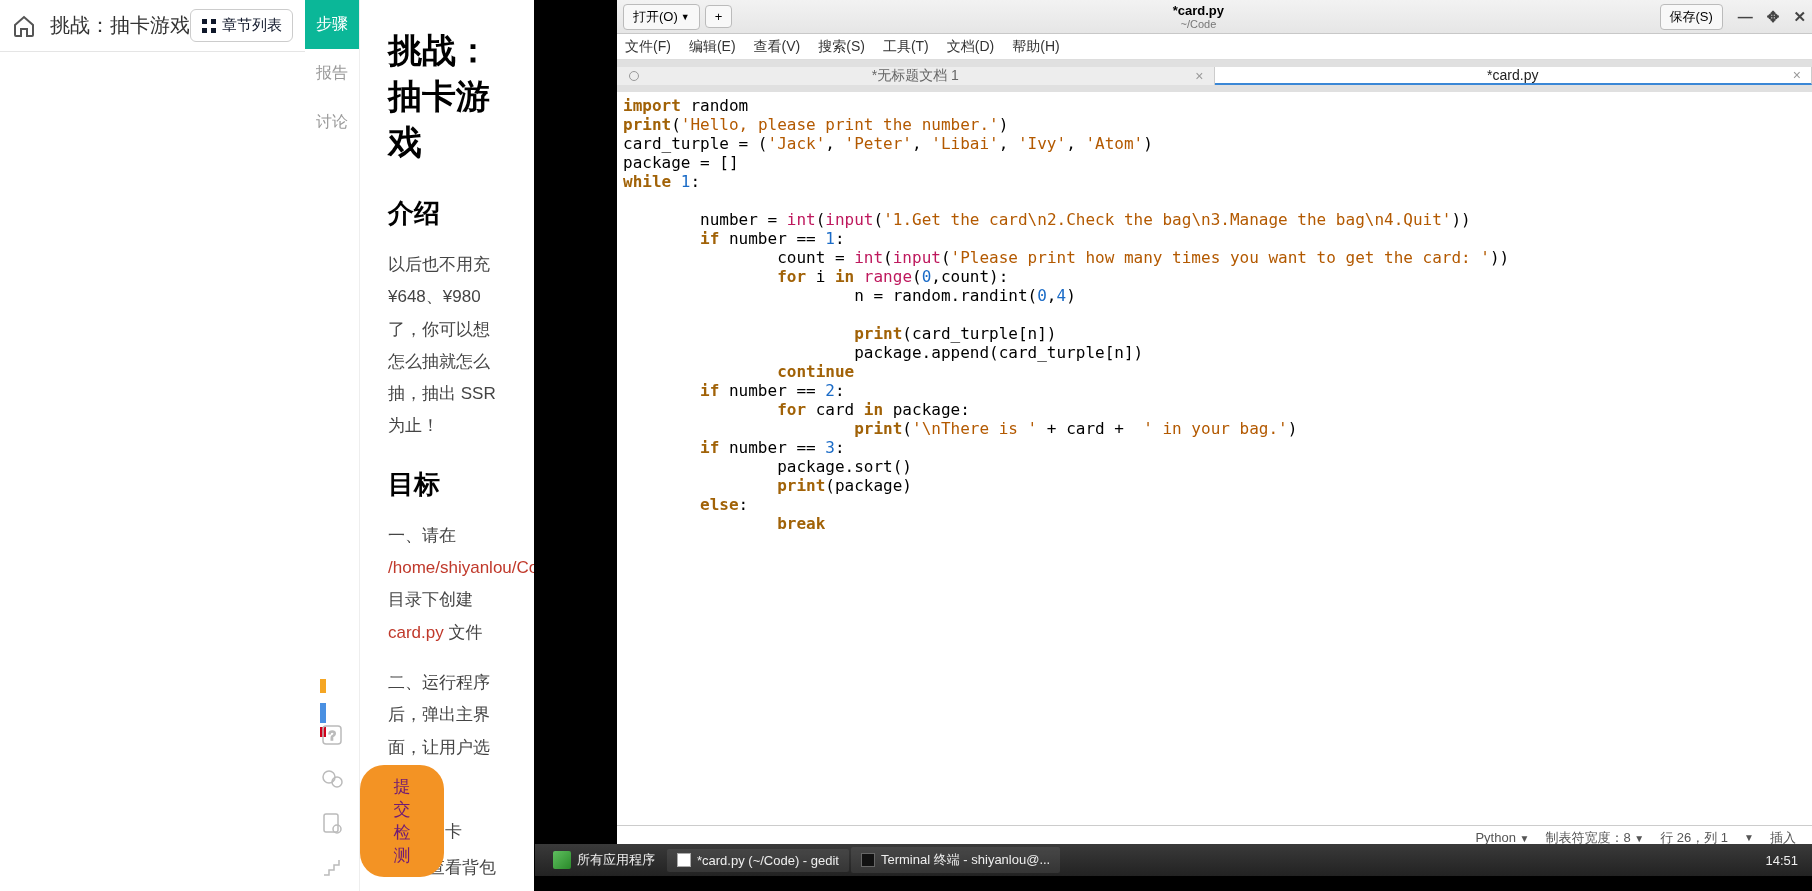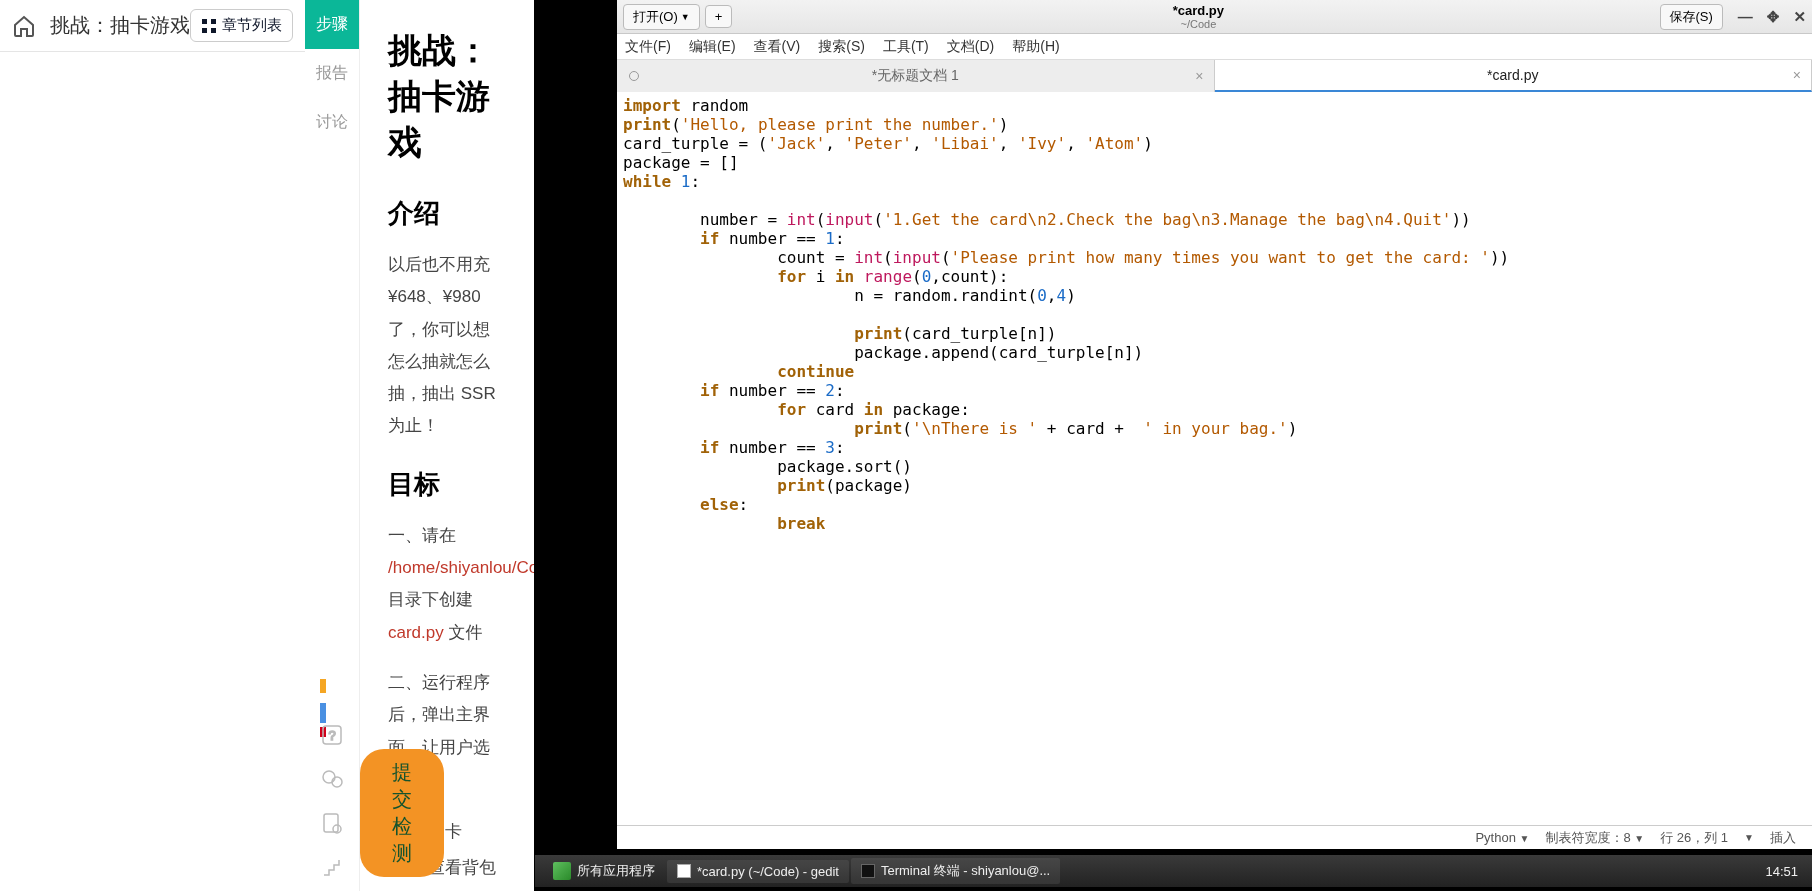--- a/index.html
+++ b/index.html
@@ -19,43 +19,43 @@
 .article-wrap { flex:1; position:relative; overflow:hidden; }
 .article { height:100%; overflow-y:scroll; padding:28px 38px 90px 28px; }
 .article::-webkit-scrollbar { width:14px; }
 .article::-webkit-scrollbar-thumb { background:#c5c5c5; }
 .article h1 { font-size:34px; font-weight:700; margin-bottom:30px; }
 .article h2 { font-size:26px; font-weight:700; margin:24px 0 18px; }
 .article p { font-size:17px; line-height:1.9; color:#444; margin-bottom:18px; }
 .article .path { color:#c0392b; }
 .article ol { margin-left:40px; }
 .article ol li { font-size:17px; line-height:2.1; color:#444; }
-.submit-btn { position:absolute; bottom:14px; right:90px; background:#f39324; color:#14532d; border:none; border-radius:24px; padding:10px 32px; font-size:20px; cursor:pointer; }
+.submit-btn { position:absolute; bottom:14px; right:90px; background:#f39324; color:#701a75; border:none; border-radius:24px; padding:10px 32px; font-size:17px; cursor:pointer; }
 .desktop { flex:1; background:#000; position:relative; }
 .gedit { position:absolute; top:0; left:82px; right:0; bottom:42px; background:#fff; display:flex; flex-direction:column; }
 .titlebar { height:34px; background:linear-gradient(#f2f2f2,#e6e6e6); display:flex; align-items:center; padding:0 6px; border-bottom:1px solid #c8c8c8;justify-content:flex-end; }
 .tb-btn { background:#f8f8f8; border:1px solid #bbb; border-radius:4px; padding:3px 9px; font-size:13px; margin-right:5px; display:flex; align-items:center; gap:3px; }
 .tb-center { flex:1; text-align:center; font-size:13px; }
 .tb-center .sub { font-size:11px; color:#777; }
 .win-ctrl { display:flex; gap:14px; margin-left:10px; color:#444; font-weight:bold; font-size:15px; }
 .win-ctrl span { cursor:pointer; }
 .menubar { height:26px; display:flex; align-items:center; padding:0 8px; gap:18px; font-size:14px; color:#333; border-bottom:1px solid #ddd; }
-.tab-row { height:32px; display:flex; background:#e0e0e0; }
+.tab-row { height:32px; display:flex; background:#e0e0e0;align-items:center; }
 .ed-tab { flex:1; display:flex; align-items:center; justify-content:center; position:relative; font-size:14px; border-right:1px solid #ccc; color:#666; background:#ededed; }
 .ed-tab.active { background:#fff; color:#222; border-bottom:2px solid #3a87d6; }
 .ed-tab .close { position:absolute; right:10px; color:#999; font-size:14px; }
 .ed-tab .dot { position:absolute; left:12px; width:10px; height:10px; border:1px solid #999; border-radius:50%; }
 .code-area { flex:1; padding:4px 6px; font-family:"DejaVu Sans Mono",Consolas,monospace; font-size:16px; line-height:19px; white-space:pre; overflow:auto; }
 .kw { color:#a16207; font-weight:600; }
 .str { color:#b35900; }
 .num { color:#1a6bc7; }
 .fn { color:#be185d; }
 .statusbar { height:24px; border-top:1px solid #ccc; display:flex; align-items:center; justify-content:flex-end; gap:16px; padding:0 16px; font-size:13px; color:#555; }
 .statusbar .tri { font-size:10px; }
-.taskbar { position:absolute; bottom:4px; left:0; right:0; height:32px; background:linear-gradient(#3a3a3a,#222); display:flex; align-items:center; padding:0 8px; gap:2px; }
+.taskbar { position:absolute; bottom:15px; left:0; right:0; height:32px; background:linear-gradient(#3a3a3a,#222); display:flex; align-items:center; padding:0 8px; gap:2px; }
 .task-item { background:rgba(255,255,255,0.08); color:#eee; font-size:13px; padding:4px 10px; display:flex; align-items:center; gap:6px; border-radius:2px; }
 .task-item.launcher { background:transparent; }
 .task-clock { margin-left:auto; color:#eee; font-size:13px; padding:0 6px; }
 .logo-sq { width:18px; height:18px; background:linear-gradient(135deg,#5fbf5f,#2a8a2a); border-radius:2px; }
 .file-ico { width:14px; height:14px; background:#fff; border:1px solid #aaa; display:inline-block; }
 .term-ico { width:14px; height:14px; background:#111; border:1px solid #666; display:inline-block; }
 .side-rank { display:flex; gap:1px; }
 .side-rank i { display:block; width:6px; background:currentColor; }
 </style>
 </head>

